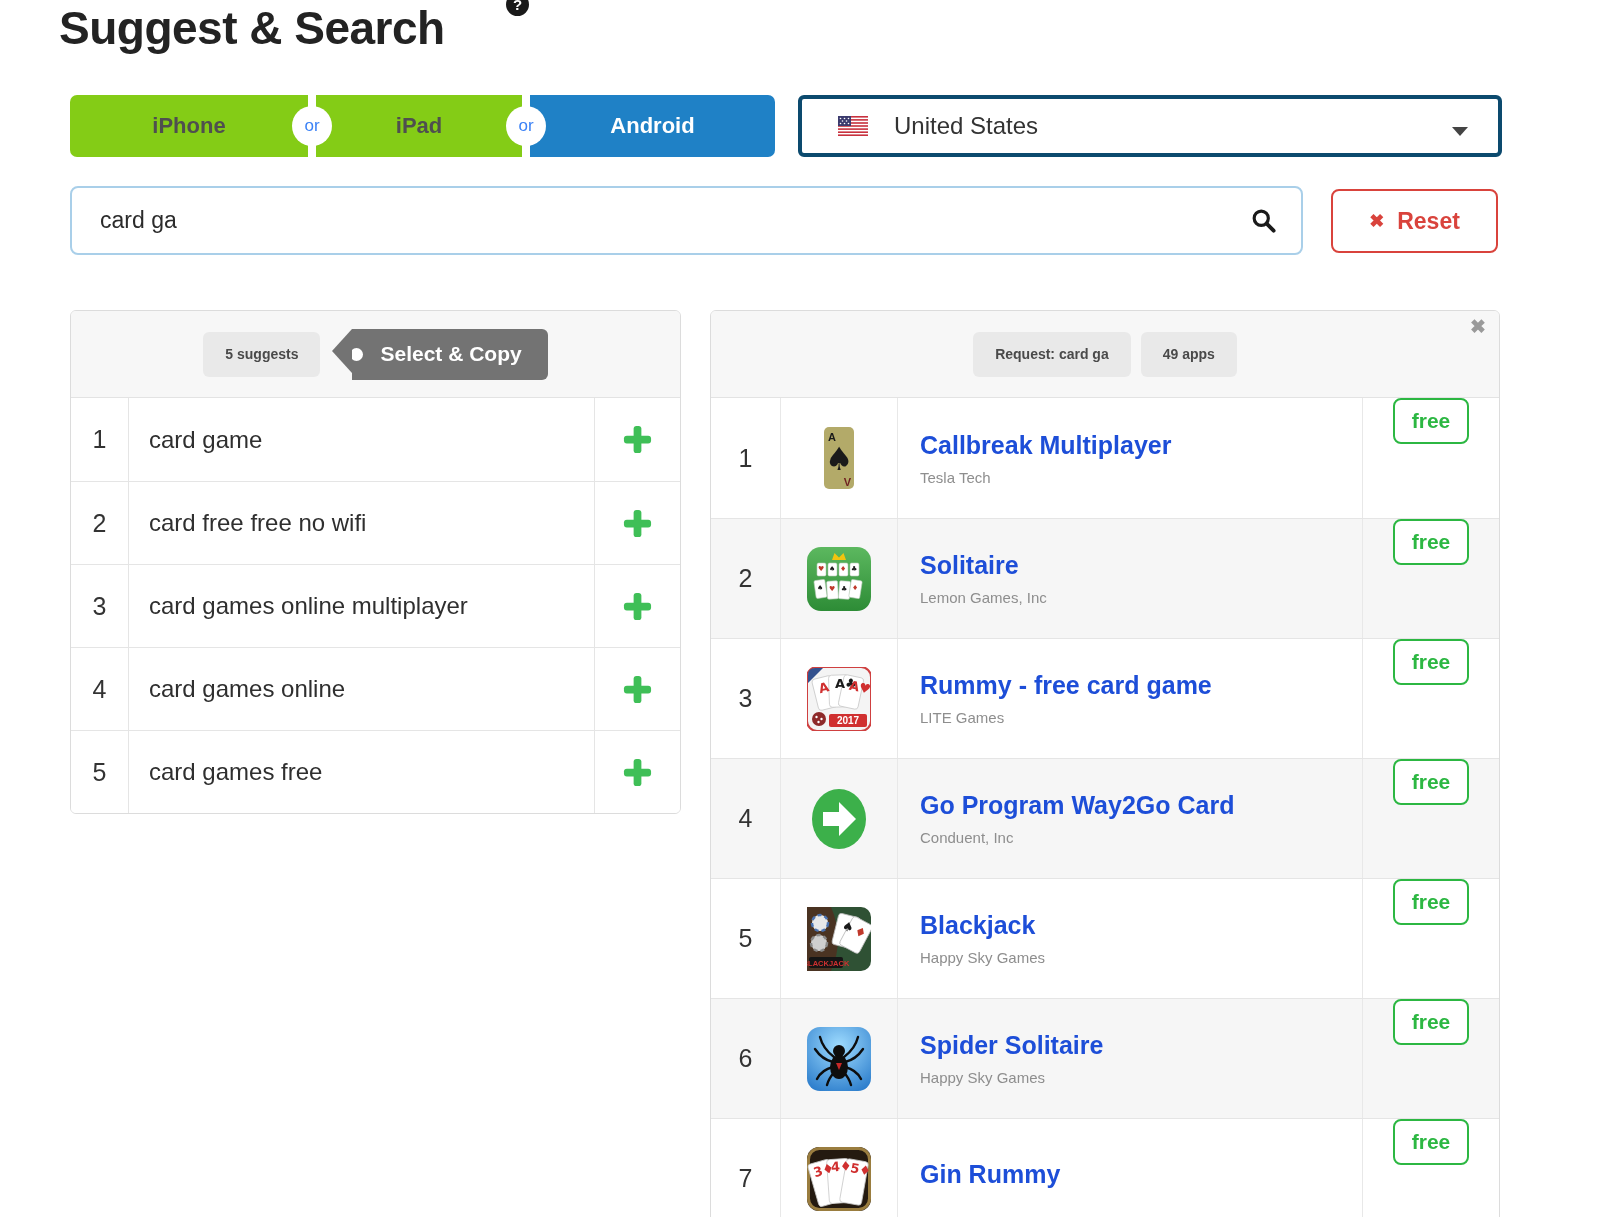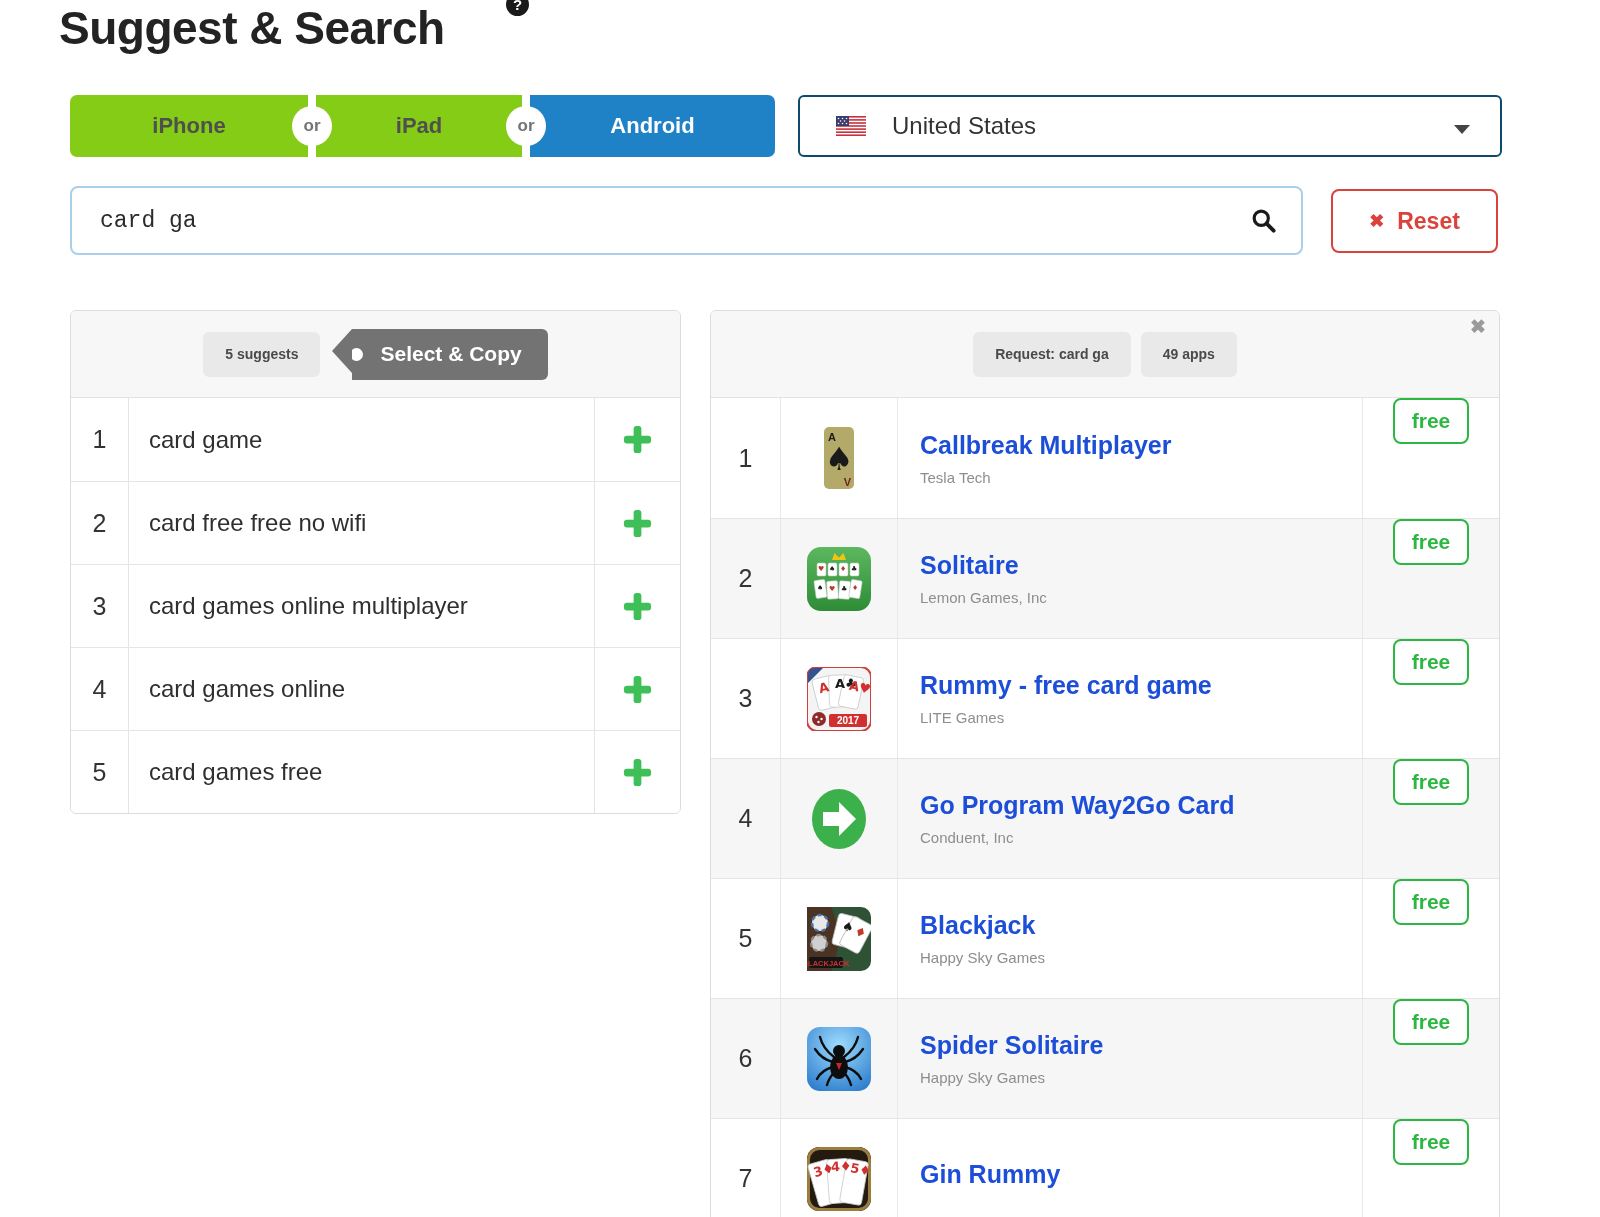--- a/index.html
+++ b/index.html
@@ -18,35 +18,35 @@
   .tabs { position:absolute; left:70px; top:95px; width:705px; height:62px; display:flex; }
   .seg { background:#84cc16; color:#4f4f4f; font-size:22px; font-weight:bold;
          display:flex; align-items:center; justify-content:center; cursor:pointer; }
   .seg:nth-child(1){ width:238px; margin-right:8px; }
   .seg:nth-child(2){ width:206px; margin-right:8px; }
   .seg:nth-child(3){ width:245px; }
   .seg-first { border-radius:7px 0 0 7px; }
   .seg-last  { border-radius:0 7px 7px 0; }
   .seg-on { background:#1f81c6; color:#fff; }
   .orc { position:absolute; top:11px; width:40px; height:40px; border-radius:50%; background:#fff;
-         color:#737373; font-size:17px; font-weight:bold; display:flex; align-items:center;
+         color:#3b82f6; font-size:17px; font-weight:normal; display:flex; align-items:center;
          justify-content:center; z-index:2; }
   
   .country { position:absolute; left:798px; top:95px; width:704px; height:62px;
-             border:2px solid #0c4a6e; border-radius:6px; background:#fff; display:flex;
+             border:4px solid #0c4a6e; border-radius:6px; background:#fff; display:flex;
              align-items:center; padding-left:36px; cursor:pointer; }
   .country .flag { width:30px; height:20px; margin-right:26px; flex:0 0 auto; }
   .country .cname { font-size:24px; color:#333; }
   .caret { position:absolute; right:30px; top:28px; width:0; height:0;
            border-left:8px solid transparent; border-right:8px solid transparent;
            border-top:9px solid #444; }
   
   .searchwrap { position:absolute; left:70px; top:186px; width:1233px; height:69px; }
   .searchwrap input { width:100%; height:100%; border:2px solid #a9cfe9; border-radius:8px;
-      font-family:Liberation Mono, monospace; font-size:23px; color:#2b2b2b;
+      font-family:Liberation Sans, sans-serif; font-size:23px; color:#2b2b2b;
       padding:0 70px 0 28px; outline:none; }
   .mag { position:absolute; right:26px; top:21px; }
   .reset { position:absolute; left:1331px; top:189px; width:167px; height:64px; background:#fff;
            border:2px solid #d9433c; border-radius:8px; display:flex; align-items:center;
            justify-content:center; gap:13px; color:#d9433c; font-size:23px; font-weight:bold;
            cursor:pointer; }
   .reset .rx { font-size:18px; }
   
   .panel { position:absolute; background:#fff; border:1px solid #dcdcdc; border-radius:6px;
            overflow:hidden; }

